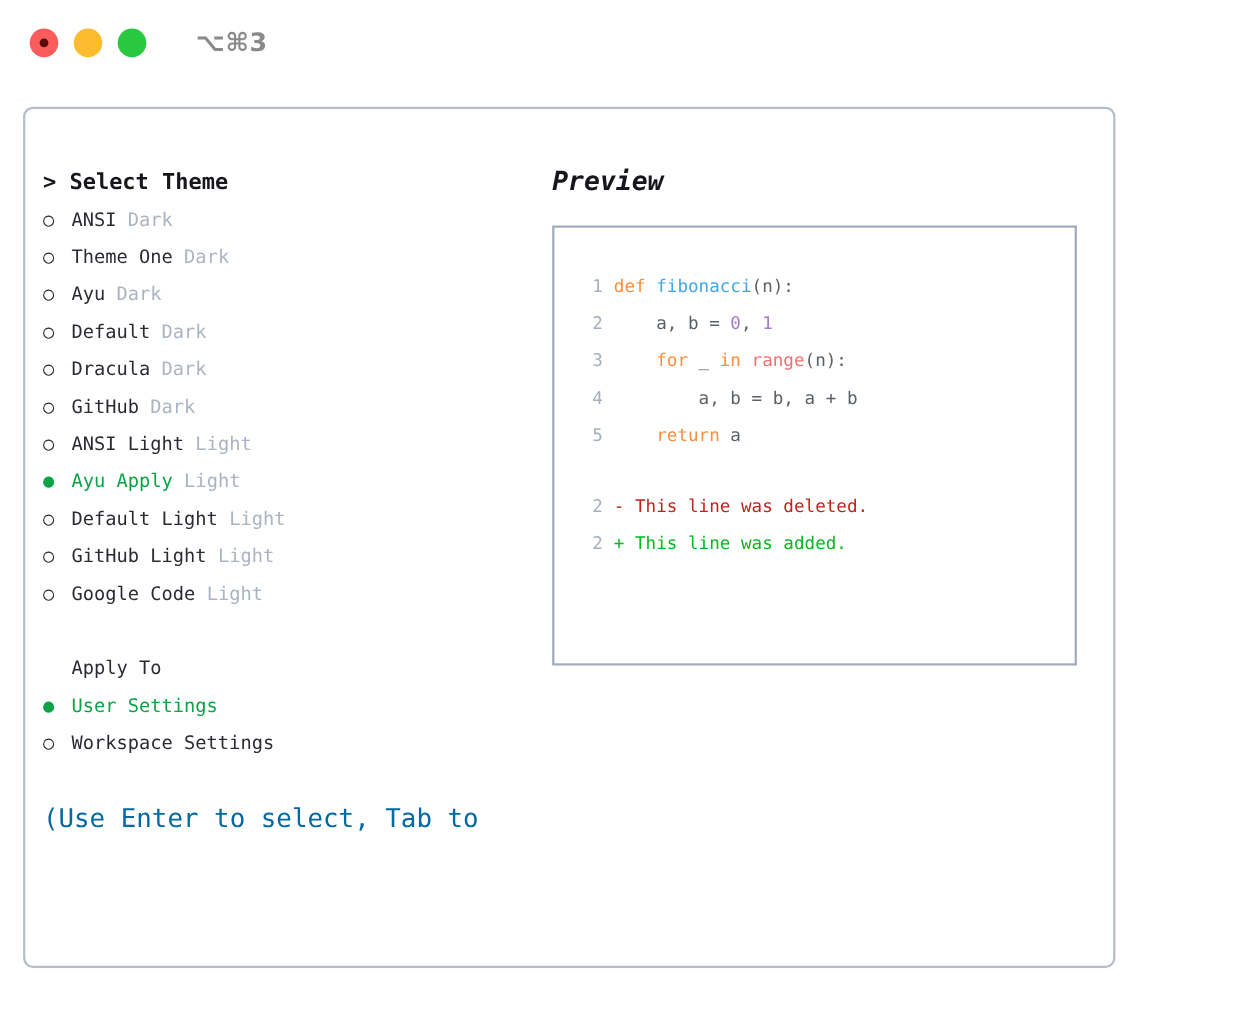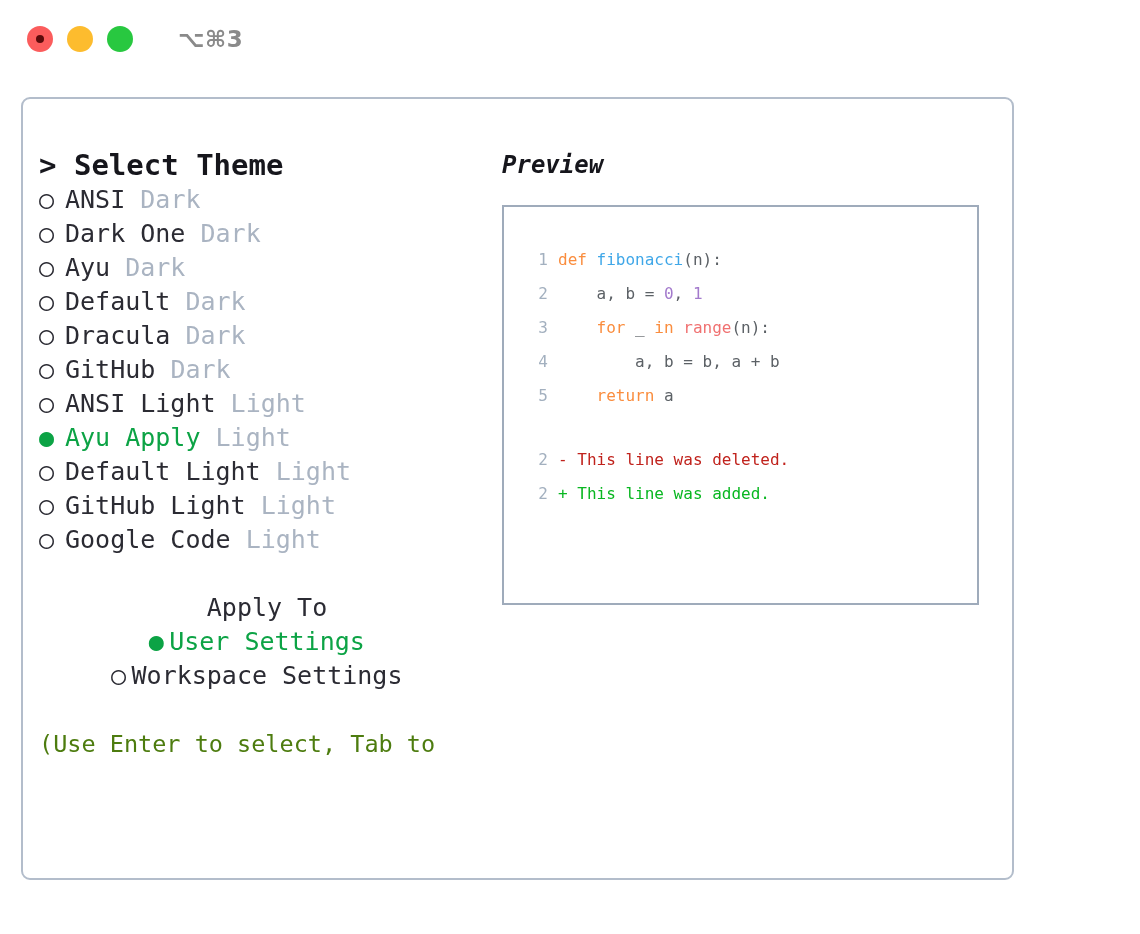--- a/index.html
+++ b/index.html
@@ -98,51 +98,51 @@
   #preview-column {
     position: absolute;
     left: 479px;
     top: 48px;
     width: 495px;
   }
 
   
   .mono-row {
     font-family: "DejaVu Sans Mono", monospace;
-    font-size: 25px;
+    font-size: 17px;
     line-height: 34px;
     white-space: pre;
     color: #2b2b33;
   }
   #select-theme-header {
     font-weight: 700;
     color: #16161c;
-    font-size: 29px;
+    font-size: 20px;
     line-height: 36px;
   }
   .marker {
     display: inline-block;
     width: 26px;
   }
   .theme-name { }
   .variant-tag { color: #aab4c2; }
 
   .row-selected .theme-name,
   .row-selected .marker,
   .row-selected .apply-label { color: #0ca345; }
 
-  #apply-to-block { margin-top: 34px; text-align: center; }
+  #apply-to-block { margin-top: 34px; }
   #apply-to-header {
     padding-left: 26px;
     color: #2b2b33;
   }
 
   #hint-block {
     margin-top: 34px;
-    color: #4d7c0f;
+    color: #0369a1;
     font-family: "DejaVu Sans Mono", monospace;
     font-size: 23.5px;
     line-height: 34px;
     width: 410px;
   }
 
   
   #preview-title {
     font-family: "DejaVu Sans Mono", monospace;
     font-size: 24px;
@@ -202,21 +202,21 @@
 
   <div id="app-panel">
     <div id="panel-body">
 
       <div id="theme-column">
 
         <div class="mono-row" id="select-theme-header">&gt; Select Theme</div>
 
         <div id="theme-list">
             <div class="mono-row"><span class="marker">○</span><span class="theme-name">ANSI</span><span> </span><span class="variant-tag">Dark</span></div>
-            <div class="mono-row"><span class="marker">○</span><span class="theme-name">Dark One</span><span> </span><span class="variant-tag">Dark</span></div>
+            <div class="mono-row"><span class="marker">○</span><span class="theme-name">Theme One</span><span> </span><span class="variant-tag">Dark</span></div>
             <div class="mono-row"><span class="marker">○</span><span class="theme-name">Ayu</span><span> </span><span class="variant-tag">Dark</span></div>
             <div class="mono-row"><span class="marker">○</span><span class="theme-name">Default</span><span> </span><span class="variant-tag">Dark</span></div>
             <div class="mono-row"><span class="marker">○</span><span class="theme-name">Dracula</span><span> </span><span class="variant-tag">Dark</span></div>
             <div class="mono-row"><span class="marker">○</span><span class="theme-name">GitHub</span><span> </span><span class="variant-tag">Dark</span></div>
             <div class="mono-row"><span class="marker">○</span><span class="theme-name">ANSI Light</span><span> </span><span class="variant-tag">Light</span></div>
             <div class="mono-row row-selected"><span class="marker">●</span><span class="theme-name">Ayu Apply</span><span> </span><span class="variant-tag">Light</span></div>
             <div class="mono-row"><span class="marker">○</span><span class="theme-name">Default Light</span><span> </span><span class="variant-tag">Light</span></div>
             <div class="mono-row"><span class="marker">○</span><span class="theme-name">GitHub Light</span><span> </span><span class="variant-tag">Light</span></div>
             <div class="mono-row"><span class="marker">○</span><span class="theme-name">Google Code</span><span> </span><span class="variant-tag">Light</span></div>
           </div>

